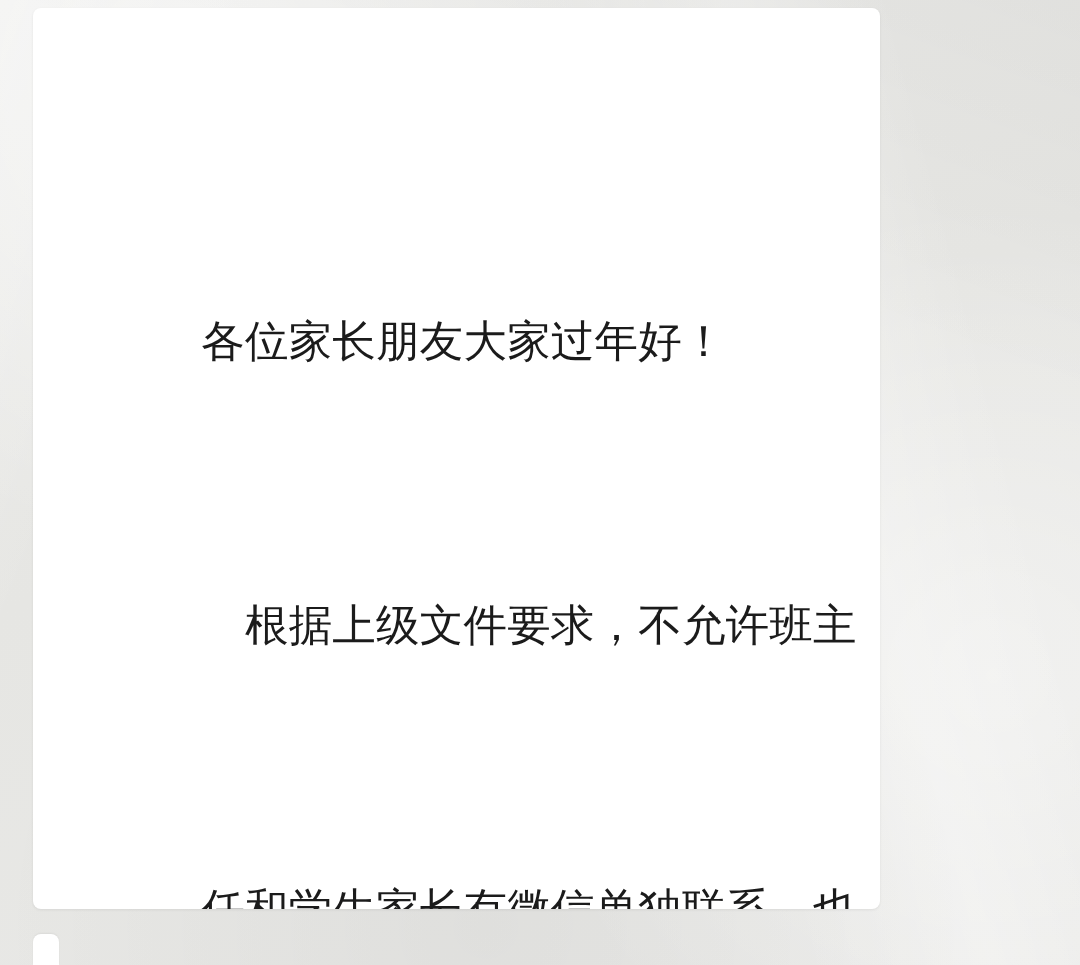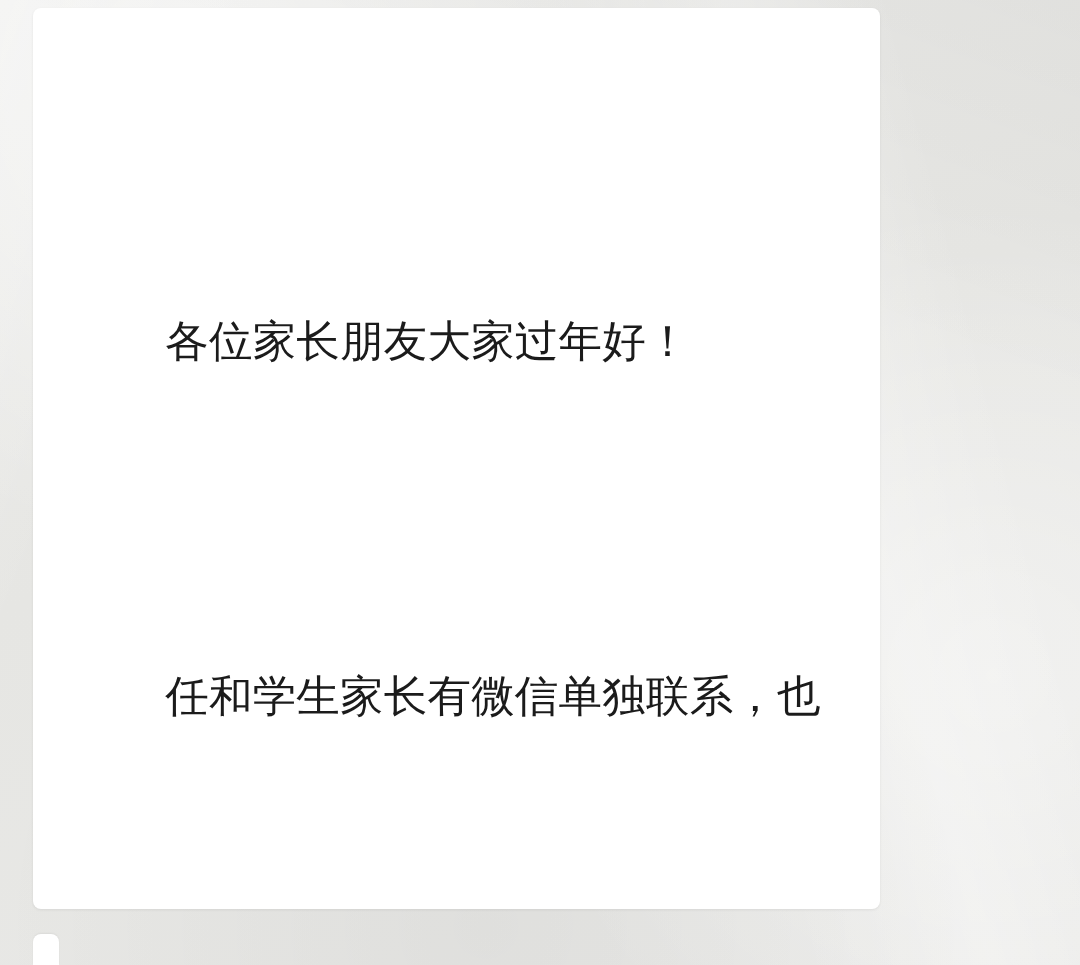--- a/index.html
+++ b/index.html
@@ -42,21 +42,21 @@
   .bubble {
     position: absolute;
     left: 33px;
     top: 8px;
     width: 847px;
     height: 901px;
     background: #ffffff;
     border-radius: 8px;
     box-shadow: 0 1px 3px rgba(0,0,0,0.07);
     box-sizing: border-box;
-    padding: 14px 26px 18px 20px;
+    padding: 14px 26px 18px 56px;
     overflow: hidden;
   }
 
   .bubble-text {
     font-family: "DejaVu Sans", "Liberation Sans", sans-serif;
     font-size: 43.5px;
     line-height: 71px;
     color: #1b1b1b;
     letter-spacing: 0.2px;
     white-space: pre-wrap;
@@ -88,20 +88,23 @@
 
 <div class="screen">
 
   <div class="bubble">
     <div class="bubble-text">
 
       <div class="line">
         <span>各位家长朋友大家过年好！</span>
       </div>
 
+      <div class="line">
+        <span>　根据上级文件要求，不允许班主</span>
+      </div>
 
       <div class="line">
         <span>任和学生家长有微信单独联系，也</span>
       </div>
 
       
 
       
 
       

